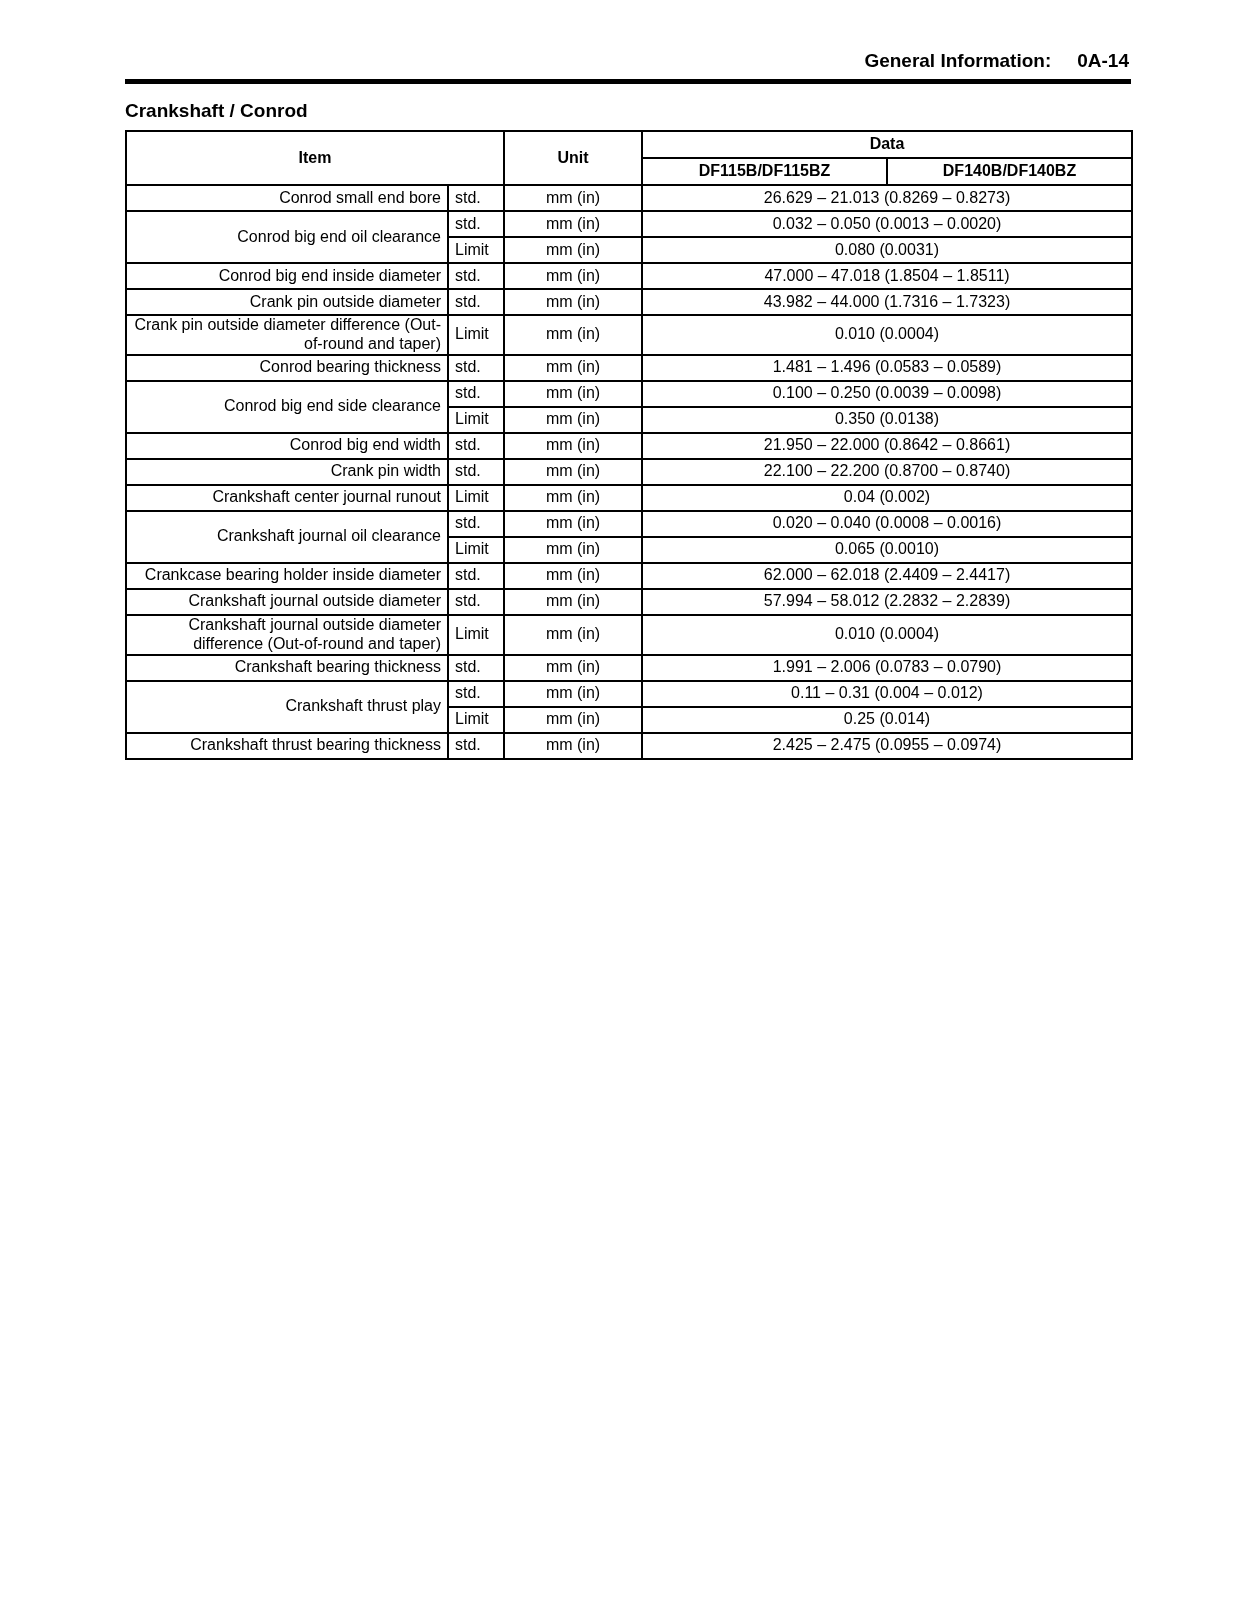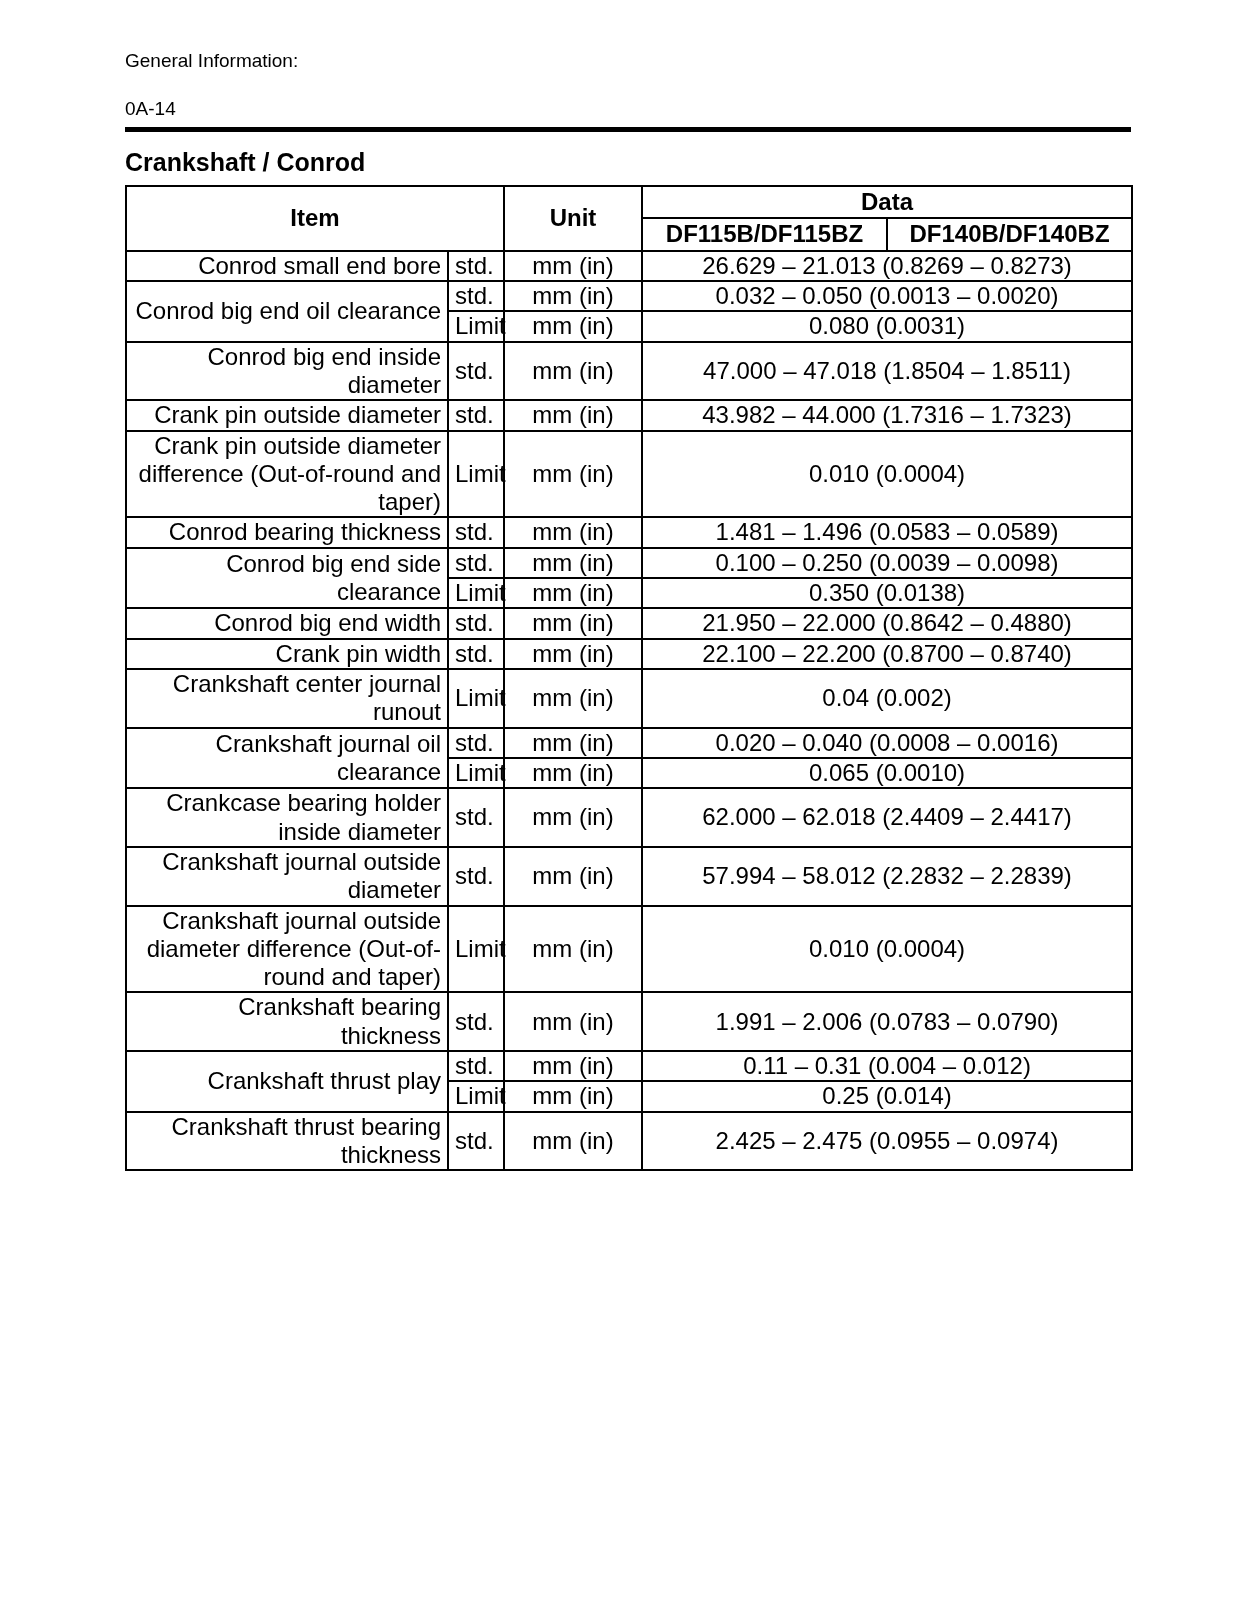--- a/index.html
+++ b/index.html
@@ -15,40 +15,39 @@
     position: absolute;
     left: 125px;
     top: 50px;
     width: 1006px;
   }
   .page-header {
     display: flex;
     justify-content: flex-end;
     align-items: baseline;
     gap: 26px;
-    font-weight: normal;
+    font-weight: bold;
     font-size: 19px;
     padding-right: 2px;
-    flex-direction: column;
   }
   .top-rule {
     height: 5px;
     background: #000000;
     margin-top: 7px;
   }
   .doc-title {
-    font-size: 25px;
+    font-size: 19px;
     font-weight: bold;
     margin: 16px 0 8px 0;
   }
   table.spec {
     border-collapse: collapse;
     table-layout: fixed;
     width: 1006px;
-    font-size: 24px;
+    font-size: 16px;
   }
   .spec th, .spec td {
     border: 2px solid #000000;
     padding: 0 6px;
     line-height: 1.18;
     vertical-align: middle;
   }
   .spec th {
     font-weight: bold;
     text-align: center;
@@ -149,21 +148,21 @@
         </tr>
         <tr>
           <td class="kind-cell">Limit</td>
           <td class="unit-cell">mm (in)</td>
           <td class="value-cell" colspan="2">0.350 (0.0138)</td>
         </tr>
         <tr>
           <td class="item-cell">Conrod big end width</td>
           <td class="kind-cell">std.</td>
           <td class="unit-cell">mm (in)</td>
-          <td class="value-cell" colspan="2">21.950 – 22.000 (0.8642 – 0.4880)</td>
+          <td class="value-cell" colspan="2">21.950 – 22.000 (0.8642 – 0.8661)</td>
         </tr>
         <tr>
           <td class="item-cell">Crank pin width</td>
           <td class="kind-cell">std.</td>
           <td class="unit-cell">mm (in)</td>
           <td class="value-cell" colspan="2">22.100 – 22.200 (0.8700 – 0.8740)</td>
         </tr>
         <tr>
           <td class="item-cell">Crankshaft center journal runout</td>
           <td class="kind-cell">Limit</td>

